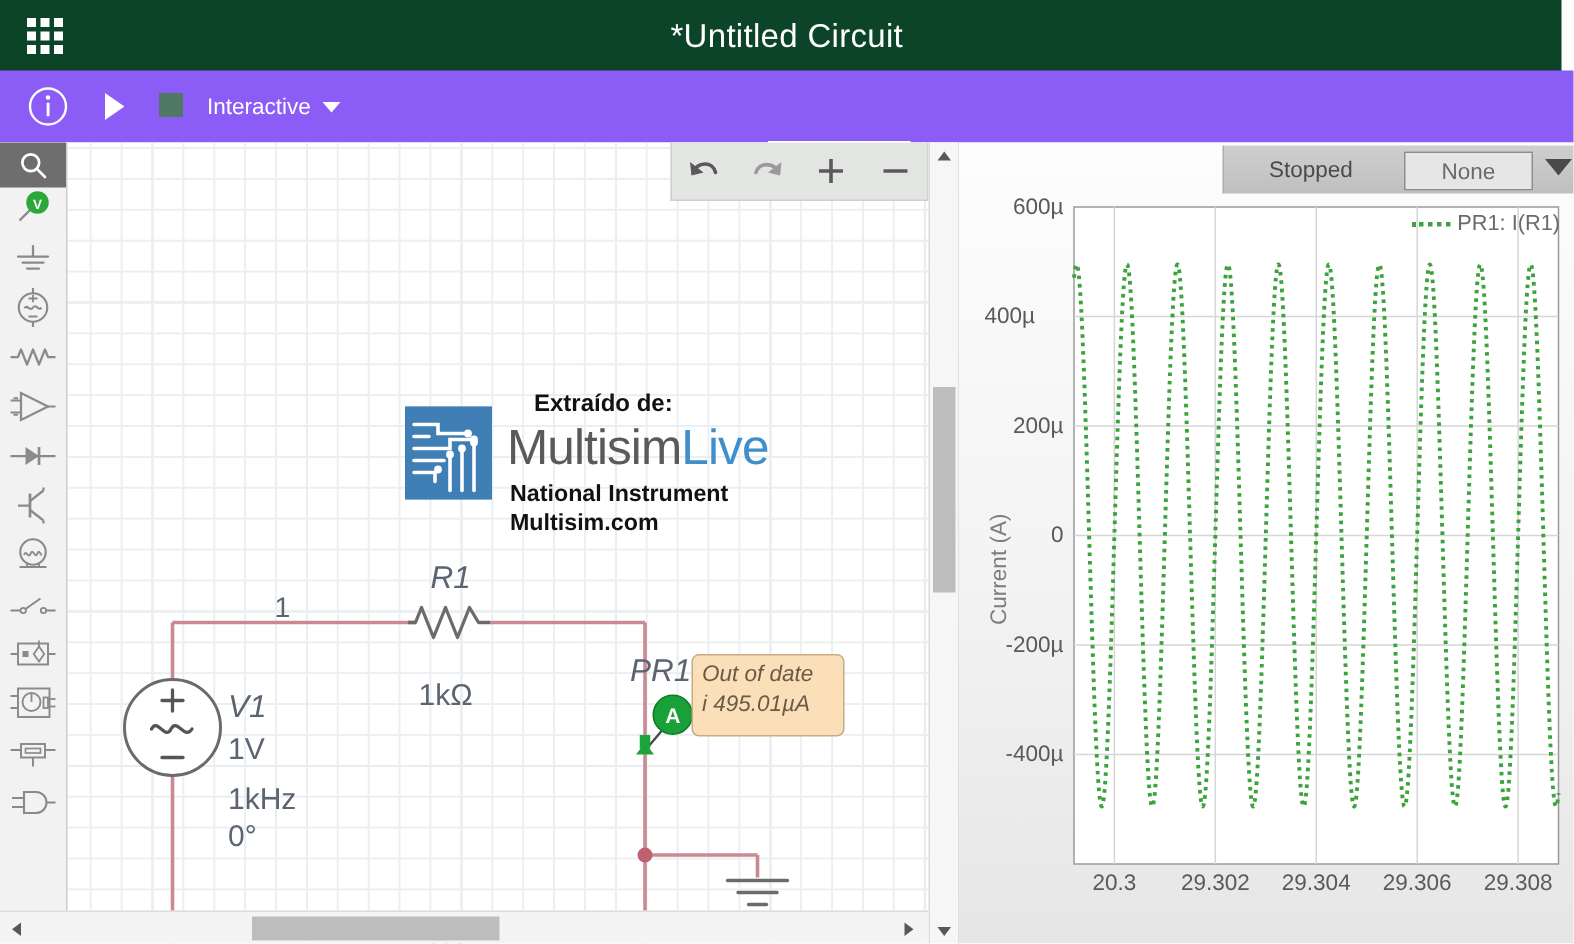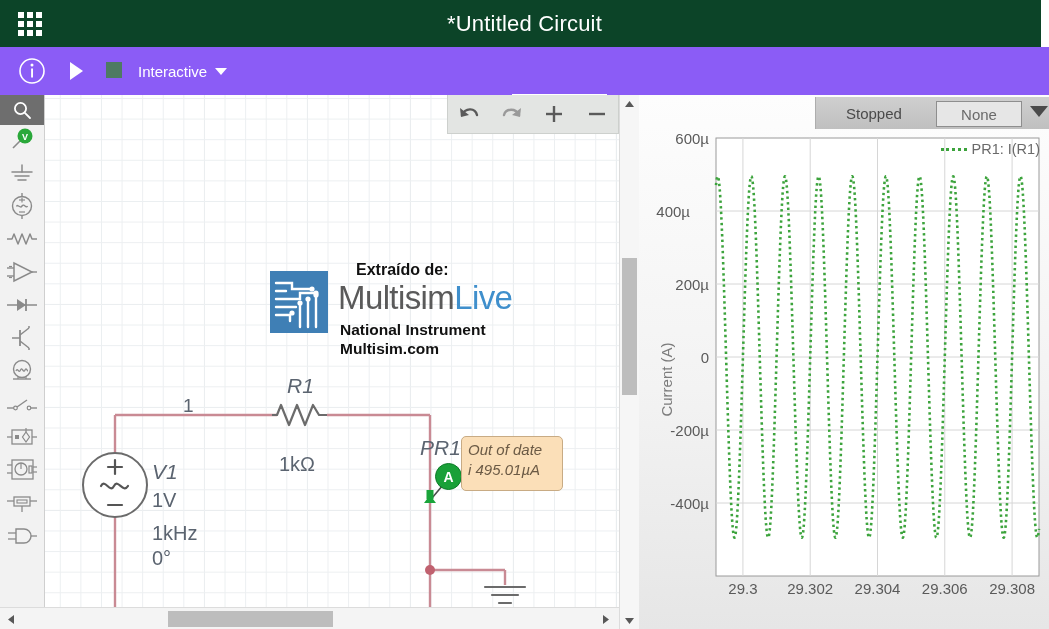--- a/index.html
+++ b/index.html
@@ -623,21 +623,21 @@
 
       <div id="ytick-holder">
           <div class="ytick" style="top: 7px; right: 341px;">600µ</div>
           <div class="ytick" style="top: 80px; right: 360px;">400µ</div>
           <div class="ytick" style="top: 153px; right: 341px;">200µ</div>
           <div class="ytick" style="top: 226px; right: 341px;">0</div>
           <div class="ytick" style="top: 299px; right: 341px;">-200µ</div>
           <div class="ytick" style="top: 372px; right: 341px;">-400µ</div>
         </div>
       <div id="xtick-holder">
-          <div class="xtick" style="left: 103.917px; top: 449px;">29.3</div>
+          <div class="xtick" style="left: 103.917px; top: 449px;">20.3</div>
           <div class="xtick" style="left: 171.208px; top: 449px;">29.302</div>
           <div class="xtick" style="left: 238.5px; top: 449px;">29.304</div>
           <div class="xtick" style="left: 305.792px; top: 449px;">29.306</div>
           <div class="xtick" style="left: 373.083px; top: 449px;">29.308</div>
         </div>
 
       <svg id="plot-svg" width="411" height="498" style="position:absolute;left:0;top:0;">
           <rect x="77" y="7" width="323" height="438" fill="#ffffff" stroke="#9a9a9a" stroke-width="1"></rect>
           <line x1="77" x2="400" y1="80" y2="80" stroke="#d6d6d6" stroke-width="1"></line>
           <line x1="77" x2="400" y1="153" y2="153" stroke="#d6d6d6" stroke-width="1"></line>

